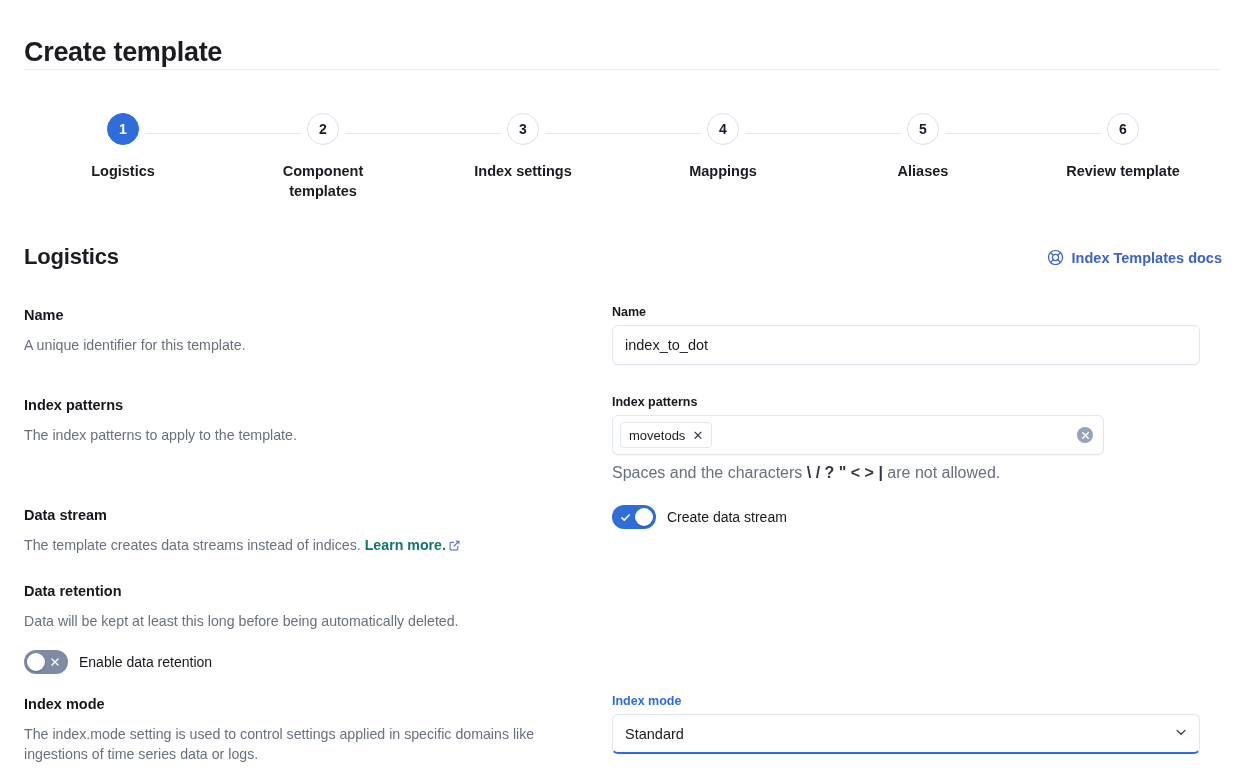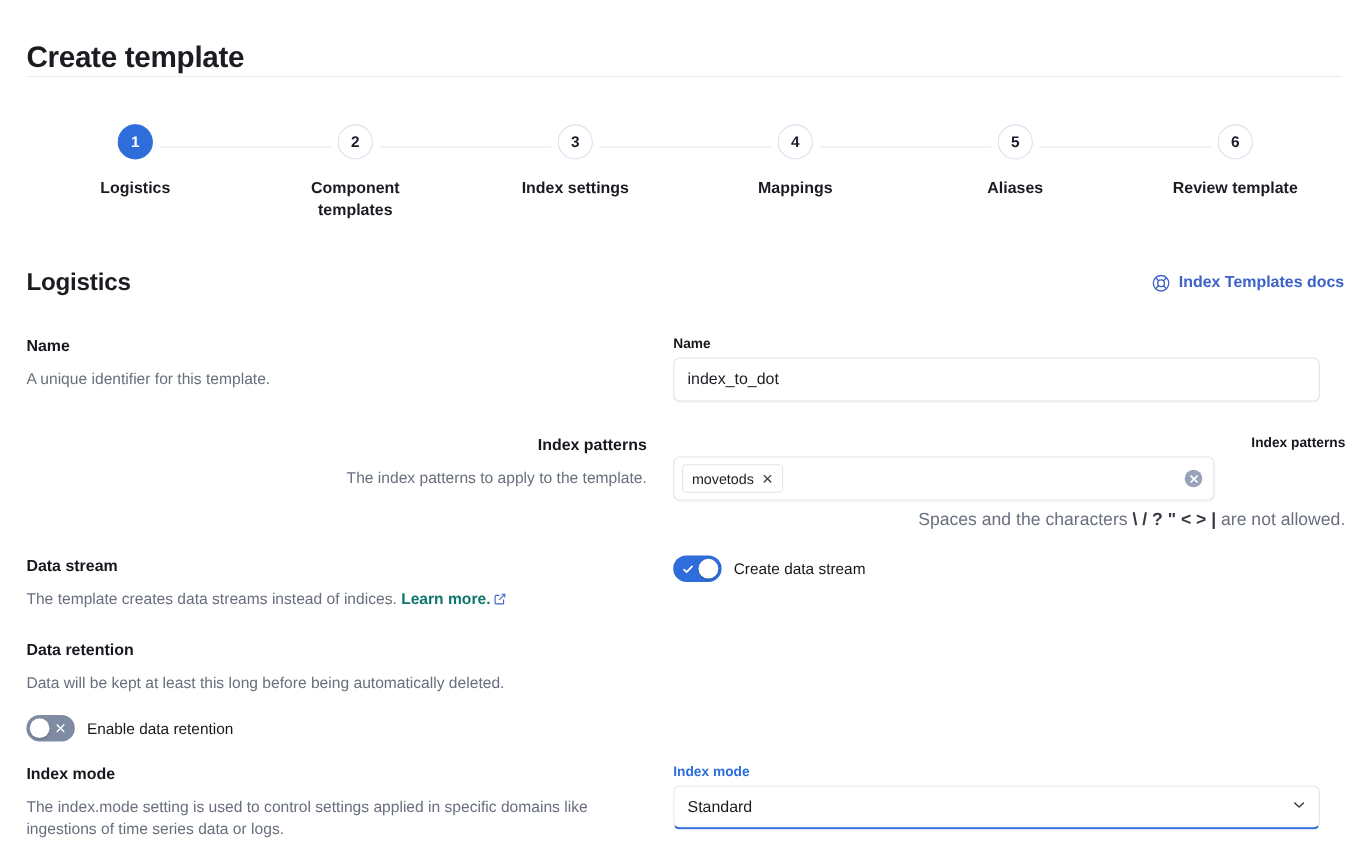--- a/index.html
+++ b/index.html
@@ -96,21 +96,21 @@
     justify-content: space-between;
   }
   .section-title {
     font-size: 22px;
     font-weight: 700;
     color: #1a1c21;
     letter-spacing: -0.2px;
   }
   .docs-link {
     display: flex;
-    align-items: center;
+    align-items: flex-end;
     gap: 8px;
     font-size: 14.5px;
     font-weight: 600;
     color: #3d62c9;
     cursor: pointer;
     text-decoration: none;
   }
   .docs-link svg { display: block; }
 
   
@@ -354,21 +354,21 @@
     <div class="col-desc">
       <p class="row-title">Name</p>
       <p class="row-desc">A unique identifier for this template.</p>
     </div>
     <div class="col-field">
       <label class="field-label">Name</label>
       <input class="text-input" type="text" value="index_to_dot" style="">
     </div>
   </div>
 
-  <div class="form-row" style="top:395px;text-align:right;">
+  <div class="form-row" style="top:395px;">
     <div class="col-desc">
       <p class="row-title">Index patterns</p>
       <p class="row-desc">The index patterns to apply to the template.</p>
     </div>
     <div class="col-field">
       <label class="field-label">Index patterns</label>
       <div class="combo">
         <span class="pill">
           <span>movetods</span>
           <span class="pill-x">✕</span>

